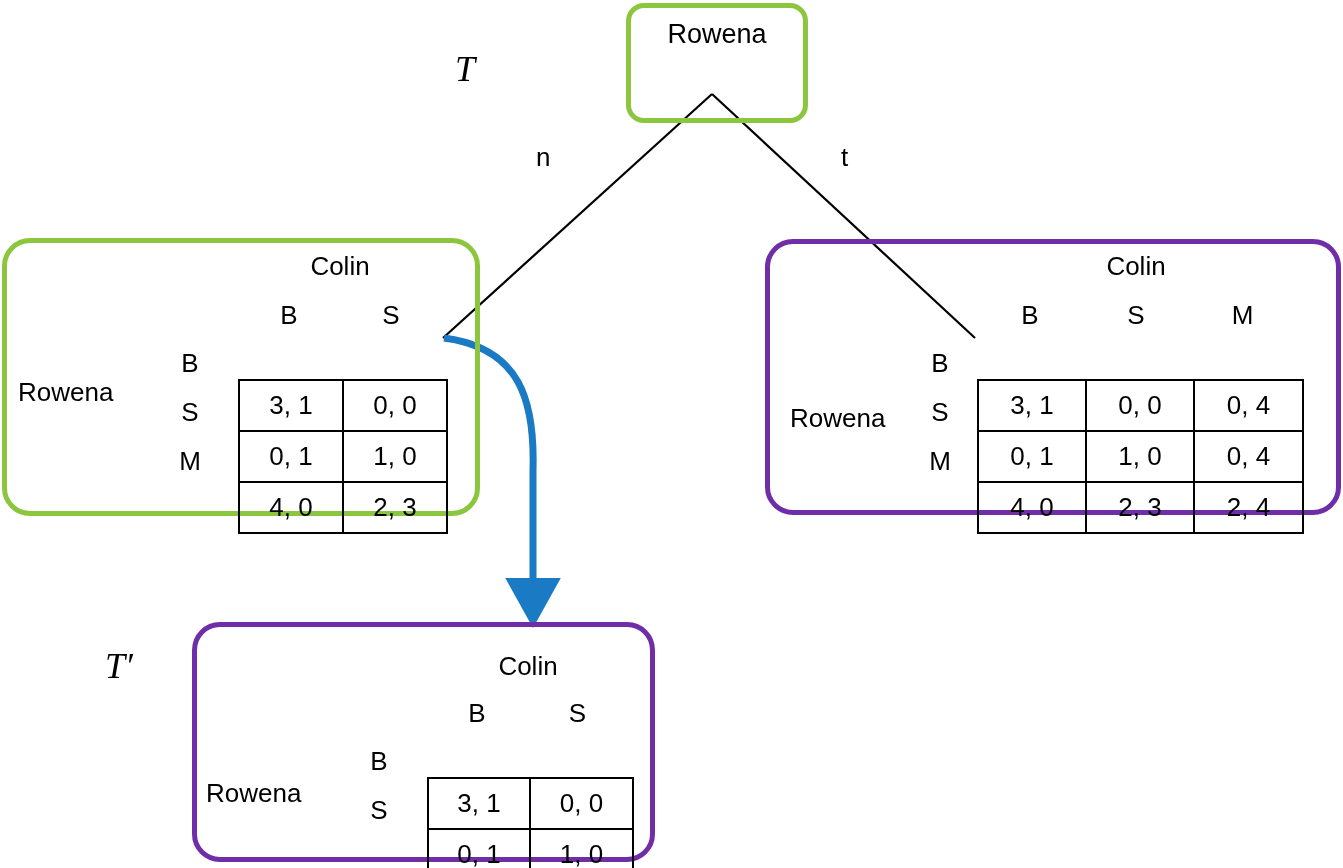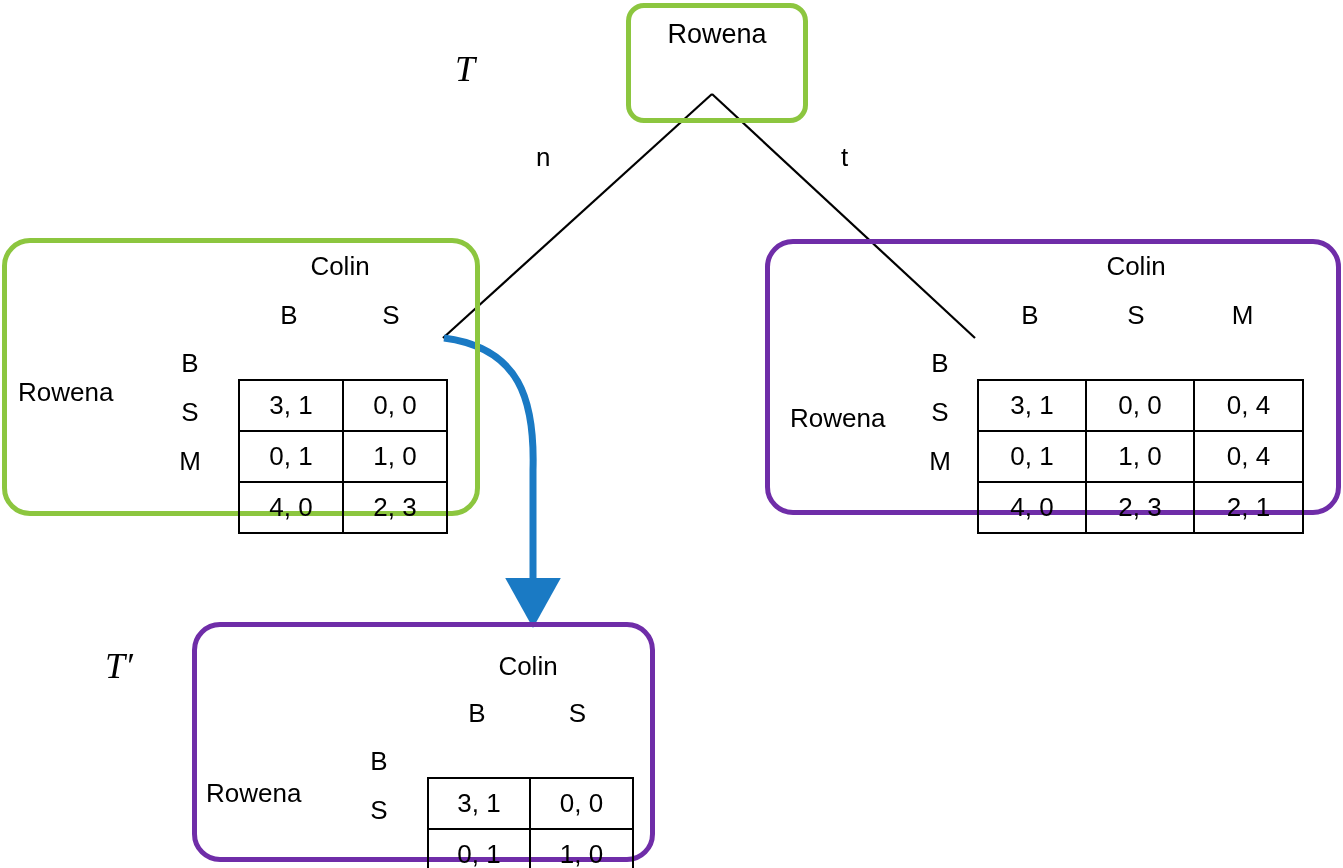--- a/index.html
+++ b/index.html
@@ -119,21 +119,21 @@
       <td style="width:107px;height:49px;">0, 4</td>
     </tr>
     <tr>
       <td style="height:49px;">0, 1</td>
       <td style="height:49px;">1, 0</td>
       <td style="height:49px;">0, 4</td>
     </tr>
     <tr>
       <td style="height:49px;">4, 0</td>
       <td style="height:49px;">2, 3</td>
-      <td style="height:49px;">2, 1</td>
+      <td style="height:49px;">2, 4</td>
     </tr>
   </tbody>
     </table>
 
   <div class="panel purple" style="left:192px;top:622px;width:463px;height:240px;"></div>
 
   <div class="tree-tag" style="left:105px;top:645px;">T′</div>
 
   <div class="collabel" style="left:428px;top:651px;width:200px;">Colin</div>
 

